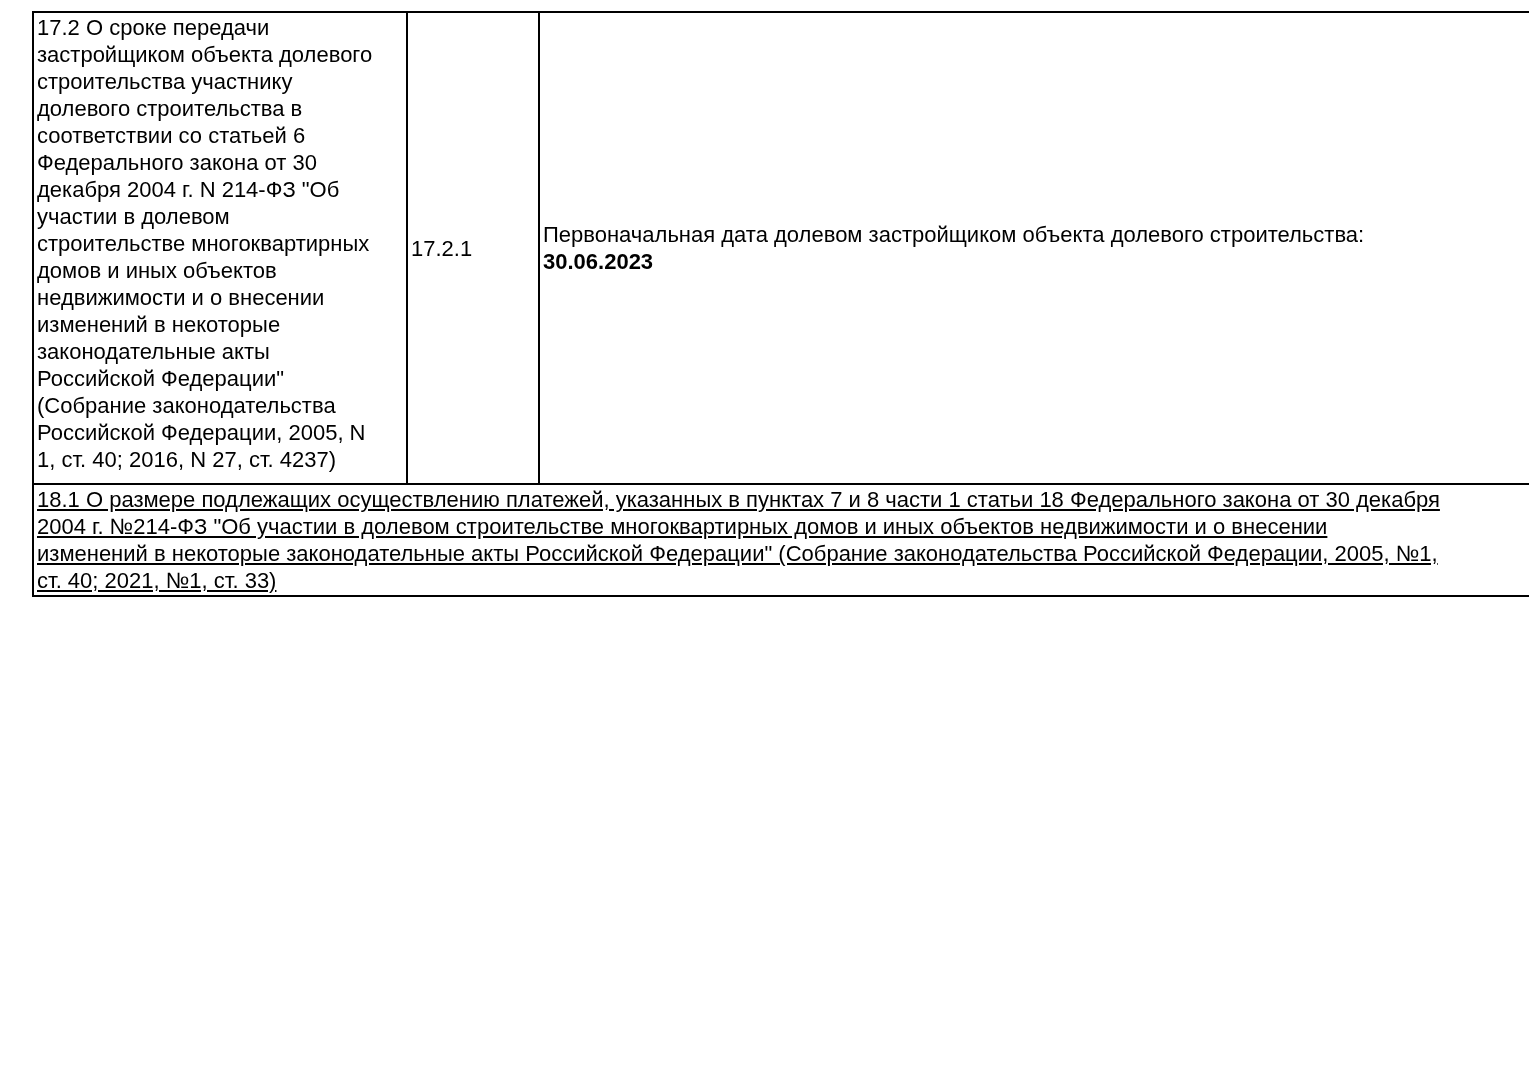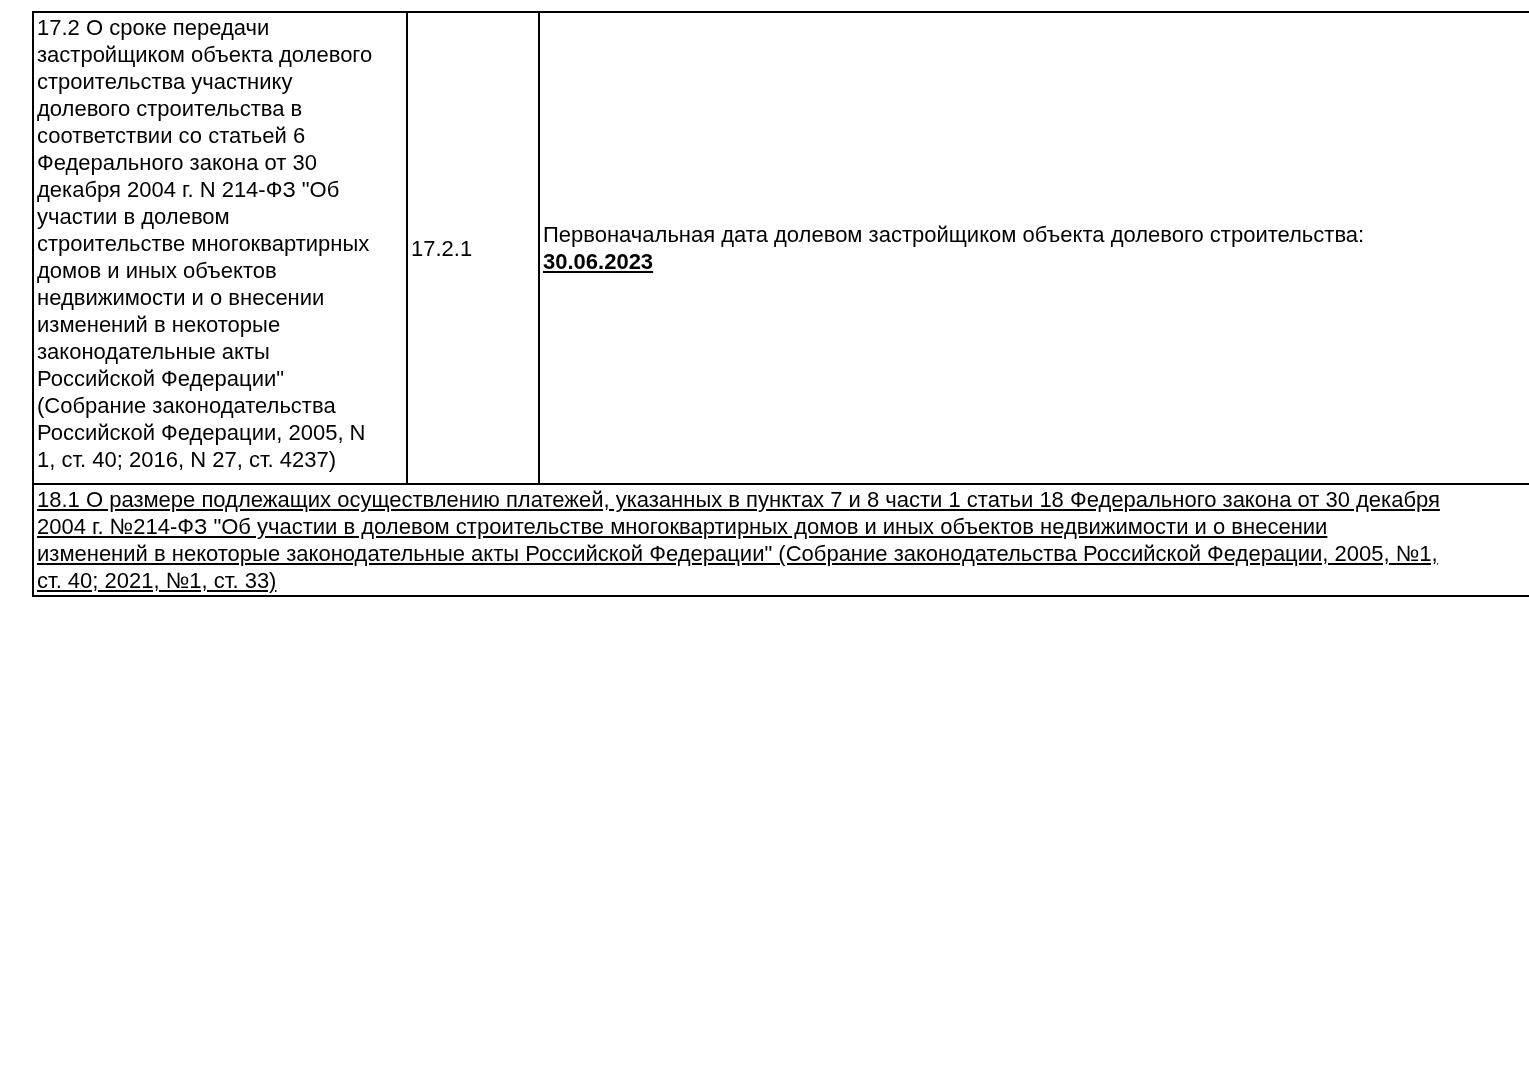--- a/index.html
+++ b/index.html
@@ -32,21 +32,20 @@
     overflow: hidden;
     word-wrap: break-word;
   }
   td.section-cell { vertical-align: top; }
   td.section-cell.v-mid { vertical-align: middle; }
   td.code-cell { vertical-align: middle; }
   td.content-cell { vertical-align: middle; }
   .value {
     display: block;
     font-weight: bold;
-    text-decoration: underline;
   }
   tr.r1 td { height: 468px; }
   tr.r2 td { height: 54px; }
   tr.r3 td { height: 29px; }
   tr.r4 td { height: 54px; }
   tr.r5 td { height: 106px; text-decoration: underline; }
 </style>
 </head>
 <body>
 

